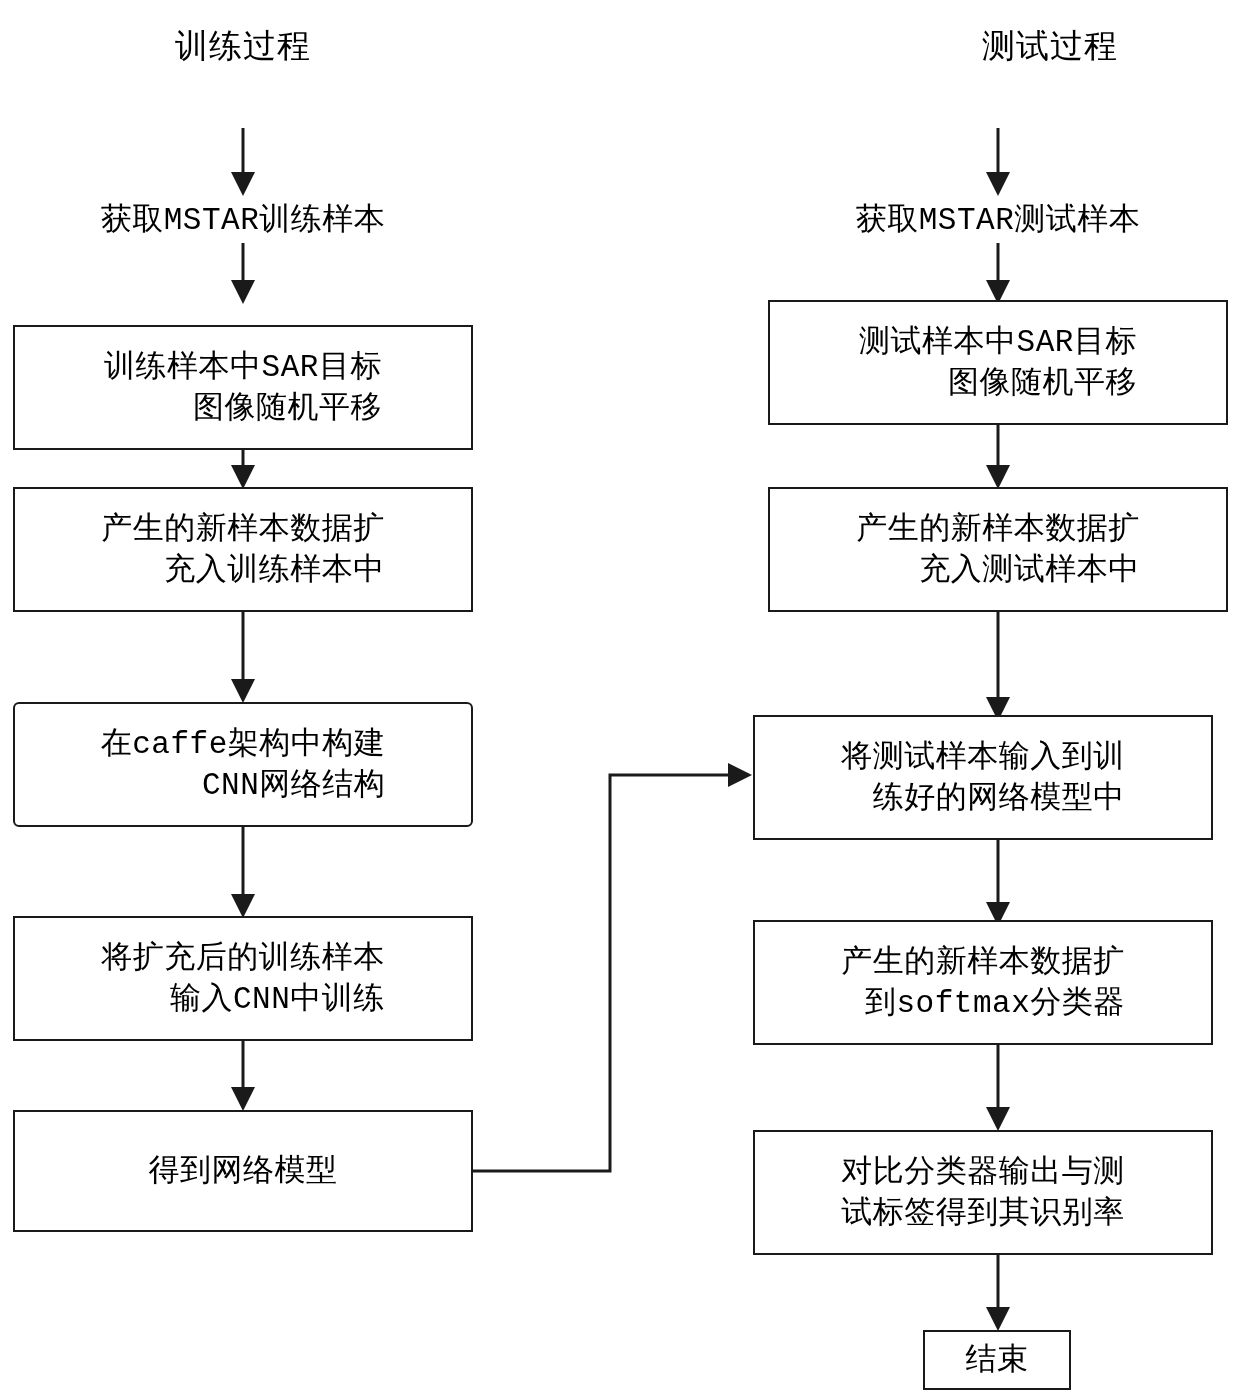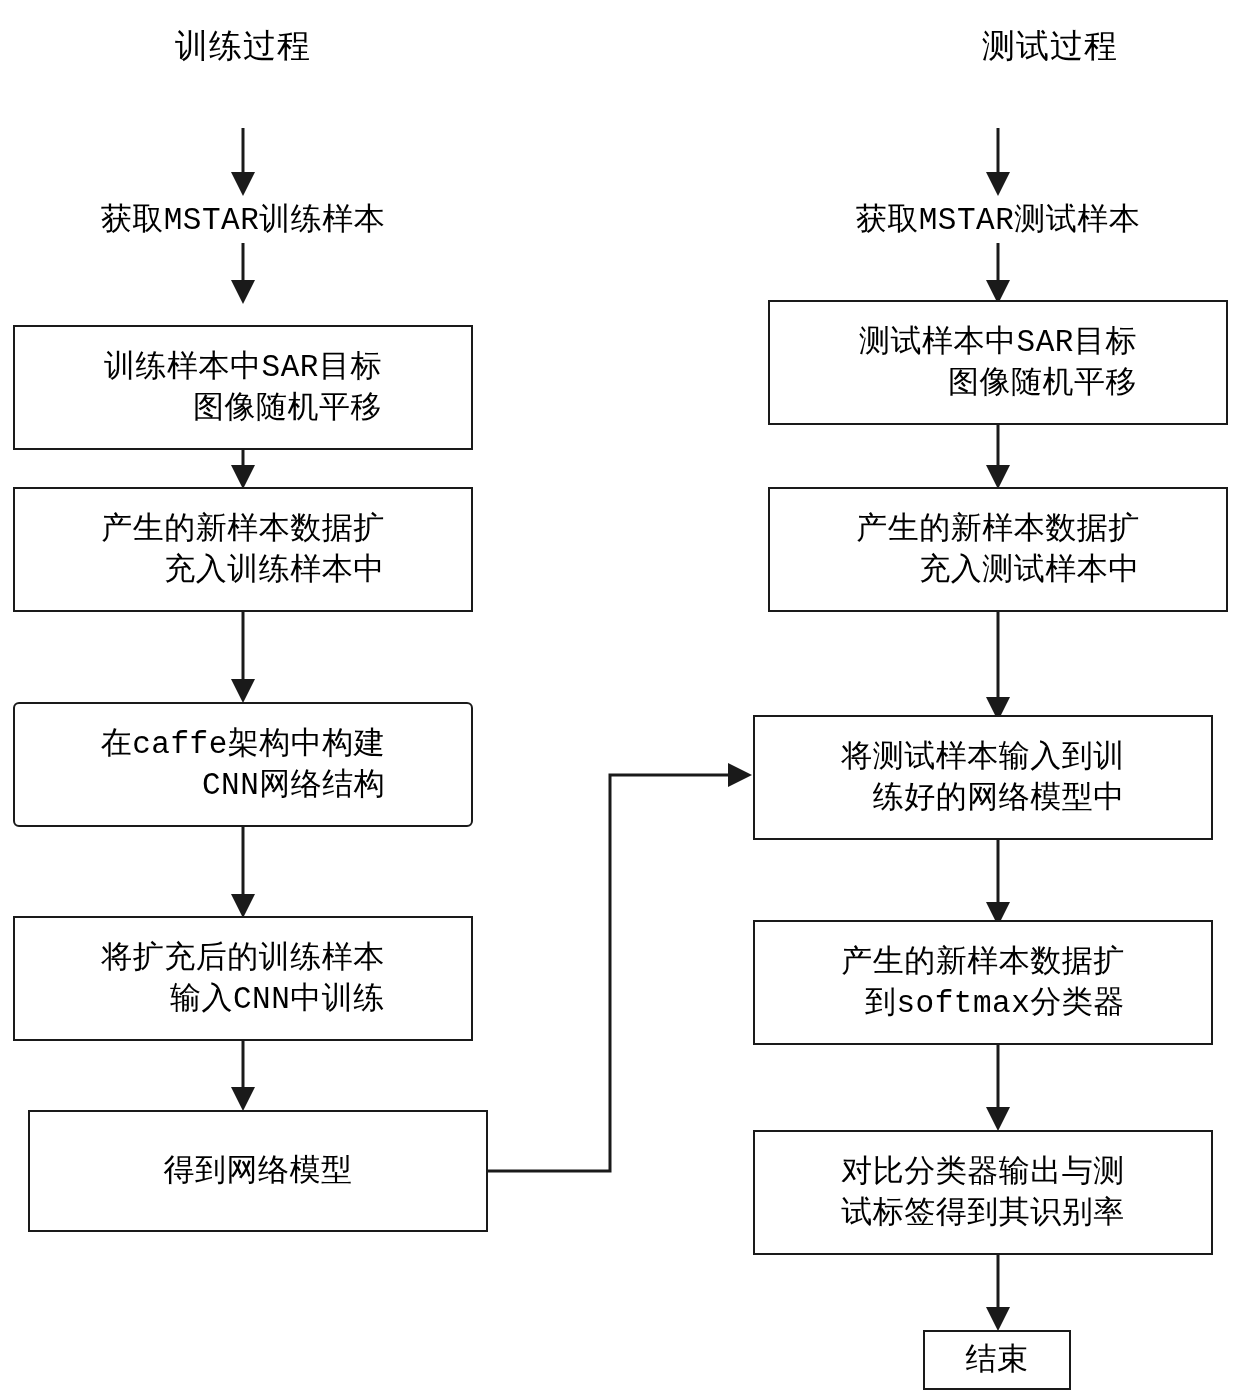--- a/index.html
+++ b/index.html
@@ -111,21 +111,21 @@
   <div class="node" style="left:13px; top:702px; width:460px; height:125px;border-radius:6px;">
     <span class="txt">在caffe架构中构建
 CNN网络结构</span>
   </div>
 
   <div class="node" style="left:13px; top:916px; width:460px; height:125px;">
     <span class="txt">将扩充后的训练样本
 输入CNN中训练</span>
   </div>
 
-  <div class="node" style="left:13px; top:1110px; width:460px; height:122px;margin-left:15px;">
+  <div class="node" style="left:13px; top:1110px; width:460px; height:122px;">
     <span class="txt">得到网络模型</span>
   </div>
 
   <div class="node plain" style="left:813px; top:196px; width:370px; height:48px;">
     <span class="txt">获取MSTAR测试样本</span>
   </div>
 
   <div class="node" style="left:768px; top:300px; width:460px; height:125px;">
     <span class="txt">测试样本中SAR目标
 图像随机平移</span>

